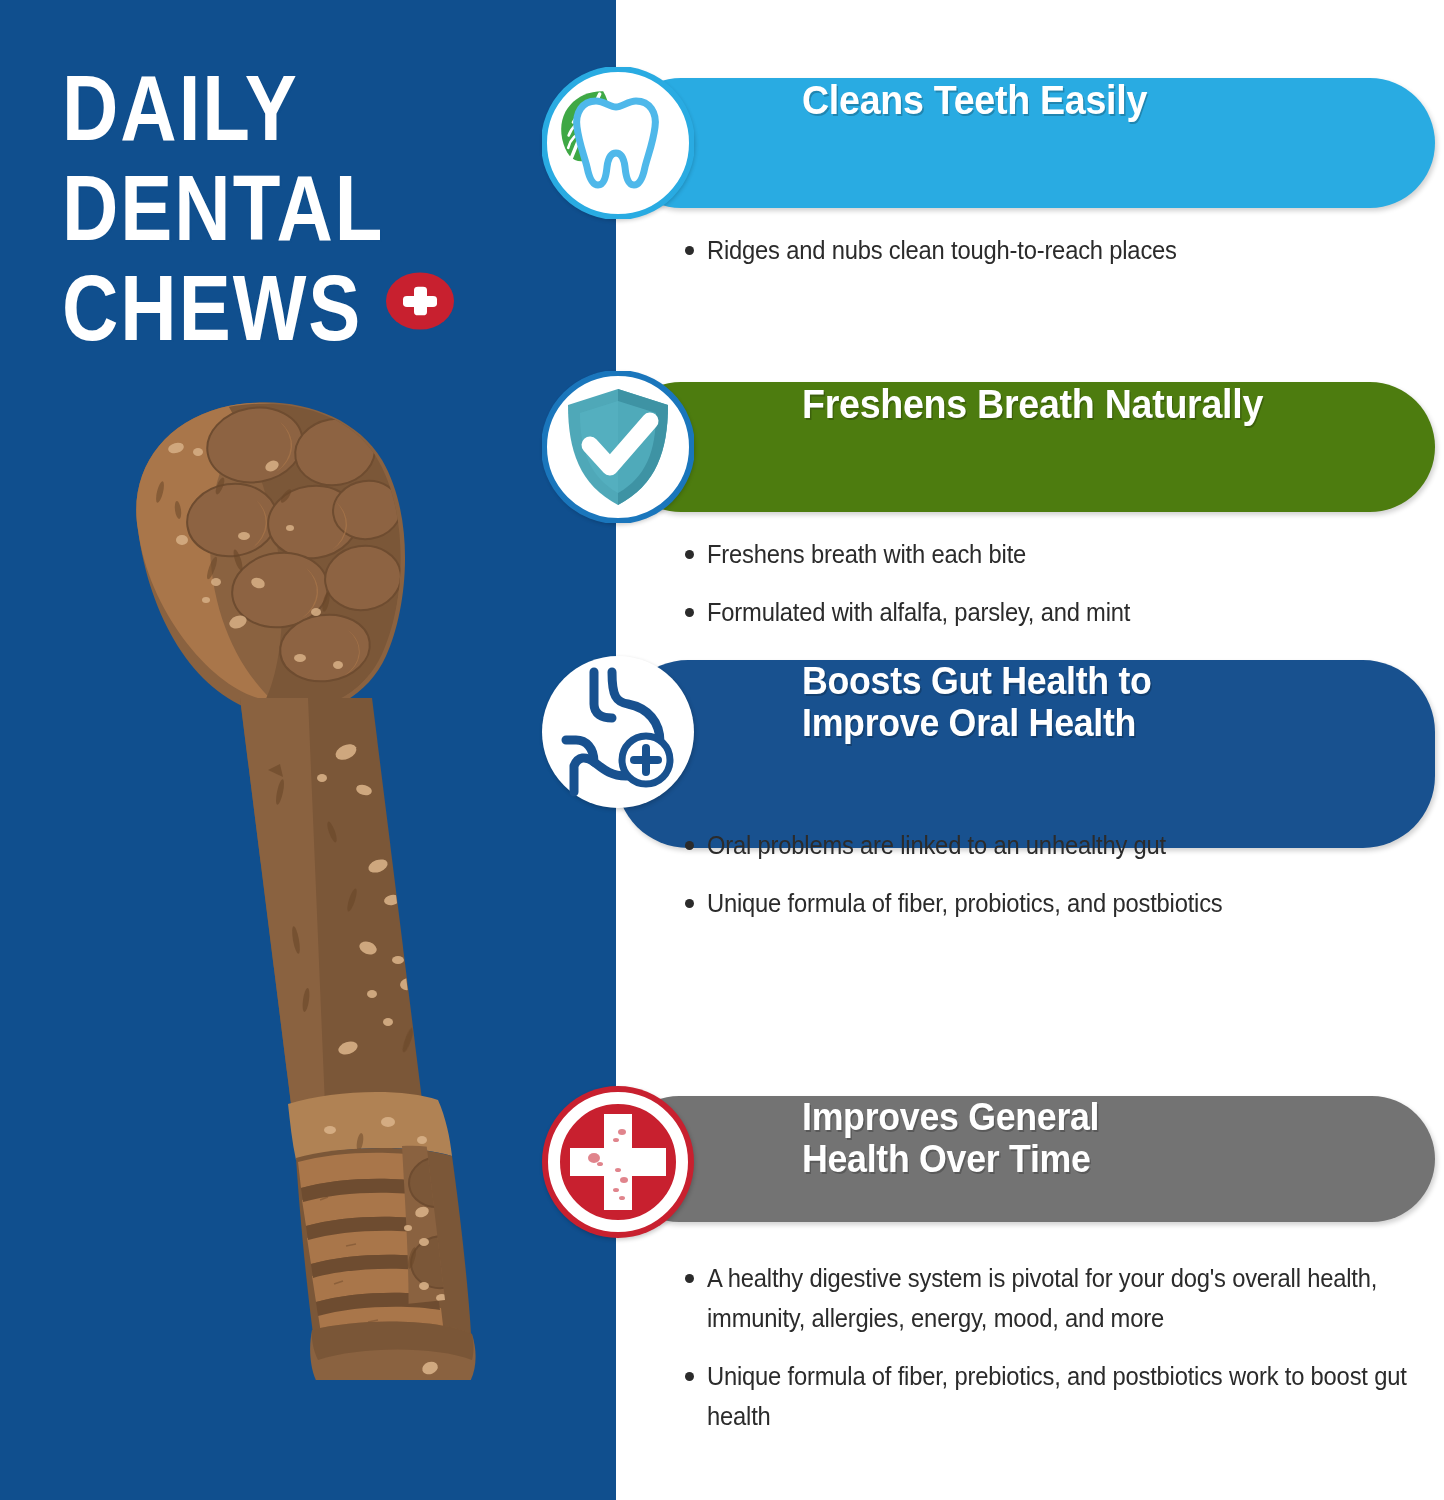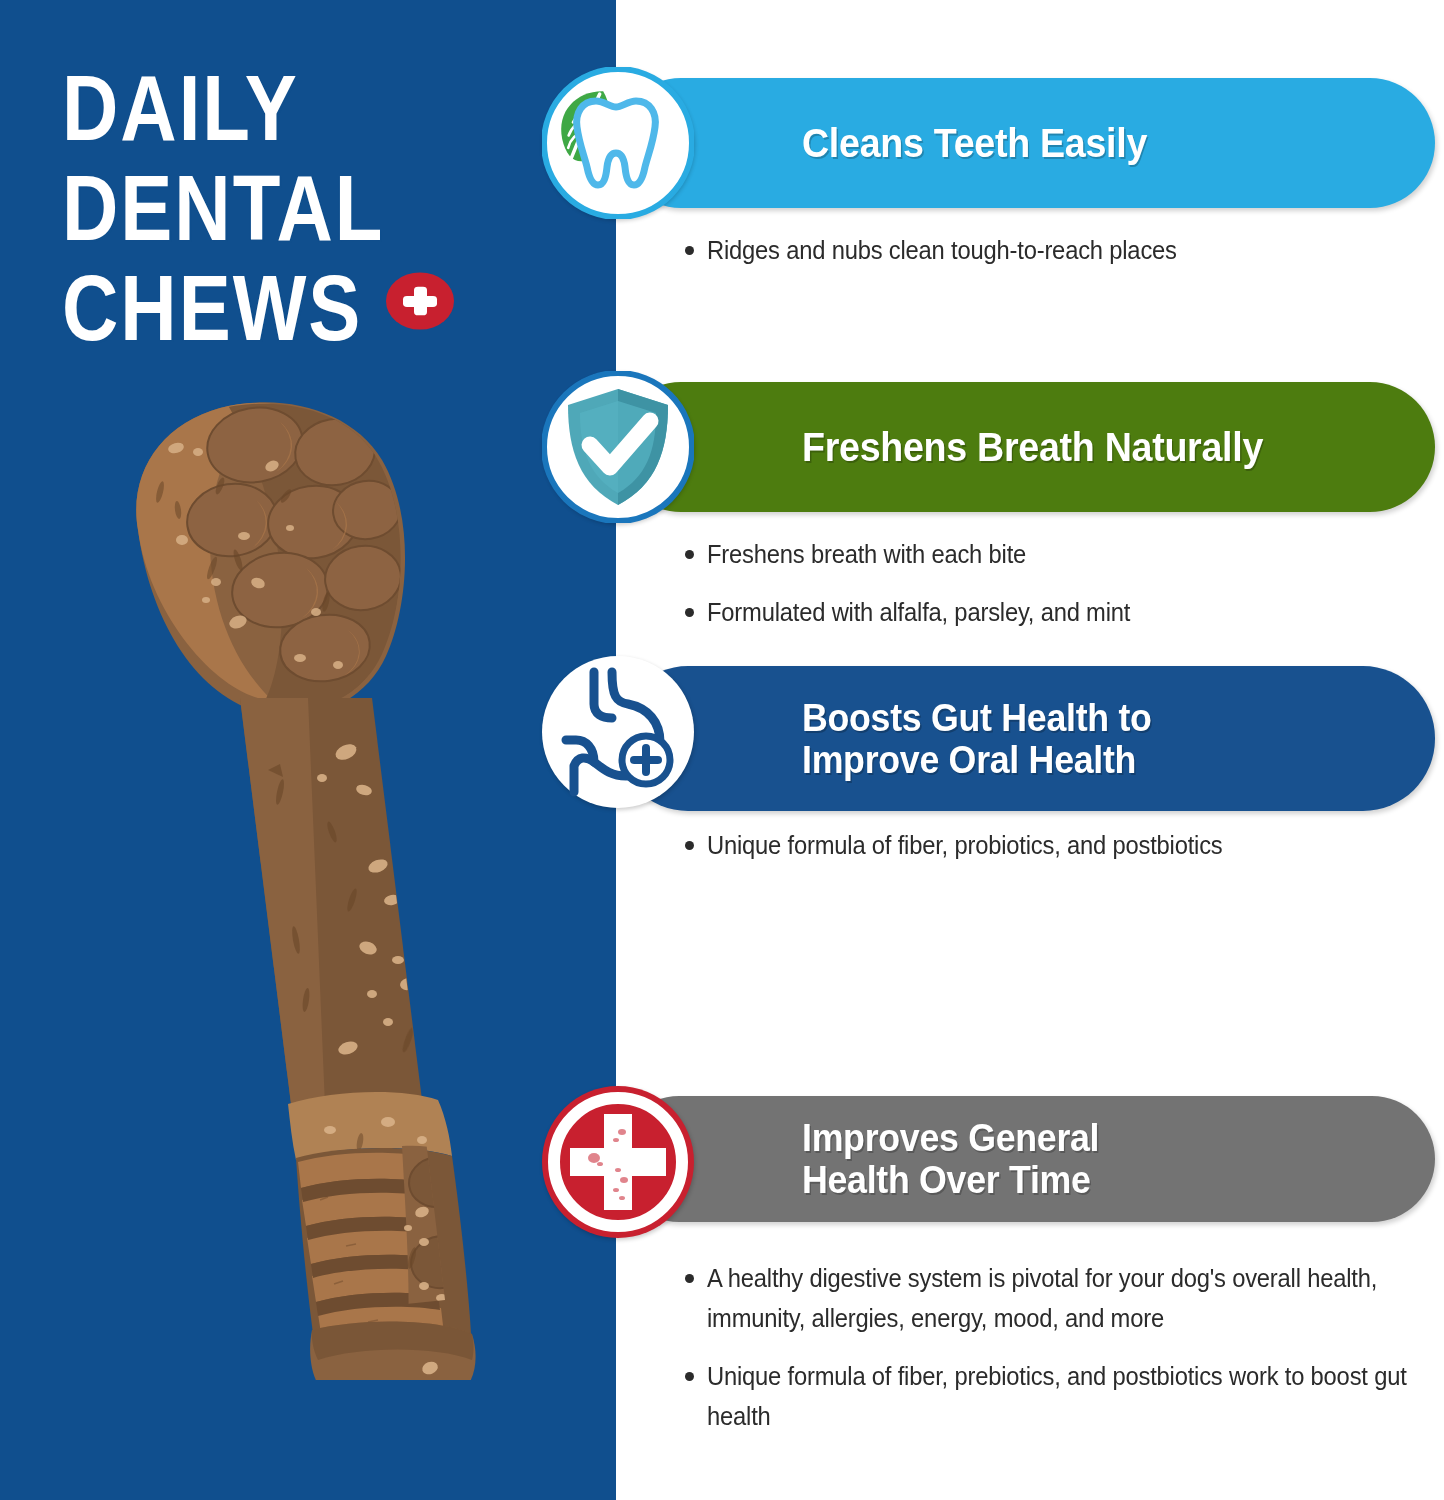--- a/index.html
+++ b/index.html
@@ -56,21 +56,21 @@
     position:absolute; left:120px; top:400px; width:380px; height:980px;
   }
   #chew-illustration svg { width:100%; height:100%; display:block; }
 
   
   .feature-block { position:absolute; left:0; width:1444px; }
 
   .banner {
     position:absolute; height:130px;
     border-radius:65px;
-    display:flex; align-items:center;
+    display:flex; align-items:flex-start;
     padding-left:186px; padding-right:40px;
     box-shadow:2px 3px 5px rgba(0,0,0,.18);
   }
   .banner-title {
     color:#ffffff; font-weight:bold;
     font-size:40px; line-height:44px;
     letter-spacing:-0.3px;
     transform:scaleX(0.94);
     transform-origin:left center;
     text-shadow:1.5px 1.5px 0 rgba(0,0,0,.22);
@@ -359,40 +359,44 @@
       <span class="bullet-text">Freshens breath with each bite</span>
     </div>
     <div class="bullet-row">
       <span class="bullet-dot"></span>
       <span class="bullet-text">Formulated with alfalfa, parsley, and mint</span>
     </div>
   </div>
 </div>
 
 <div class="feature-block" style="top:660px;">
-  <div class="banner" style="left:616px; width:819px; height:145px; background:#18518F; border-radius:72px;margin-top:6px;">
+  <div class="banner" style="left:616px; width:819px; height:188px; background:#18518F; border-radius:72px;">
     <div>
       <div class="banner-title two-line">Boosts Gut Health to</div>
       <div class="banner-title two-line">Improve Oral Health</div>
     </div>
   </div>
   <div class="icon-badge" style="left:542px; top:-4px;">
     <svg width="152" height="152" viewBox="0 0 152 152">
       <circle cx="76" cy="76" r="74" fill="#ffffff"></circle>
       <g fill="none" stroke="#18518F" stroke-width="9" stroke-linecap="round" stroke-linejoin="round">
         <path d="M52 16 L52 48 C52 58 60 62 70 62"></path>
         <path d="M70 16 C70 40 74 46 86 48 C106 52 118 66 118 86 C118 106 104 120 84 120
                  C68 120 60 112 52 106 C44 100 36 100 32 110 L32 136"></path>
         <path d="M52 106 C52 92 44 84 34 84 L24 84"></path>
       </g>
       <circle cx="104" cy="104" r="24" fill="#ffffff" stroke="#18518F" stroke-width="7"></circle>
       <path d="M104 92 L104 116 M92 104 L116 104" stroke="#18518F" stroke-width="8" stroke-linecap="round"></path>
     </svg>
   </div>
   <div class="bullets" style="top:165px;">
+    <div class="bullet-row">
+      <span class="bullet-dot"></span>
+      <span class="bullet-text">Oral problems are linked to an unhealthy gut</span>
+    </div>
     <div class="bullet-row">
       <span class="bullet-dot"></span>
       <span class="bullet-text">Unique formula of fiber, probiotics, and postbiotics</span>
     </div>
   </div>
 </div>
 
 <div class="feature-block" style="top:1096px;">
   <div class="banner" style="left:616px; width:819px; height:126px; background:#737373; border-radius:71px;">
     <div>

